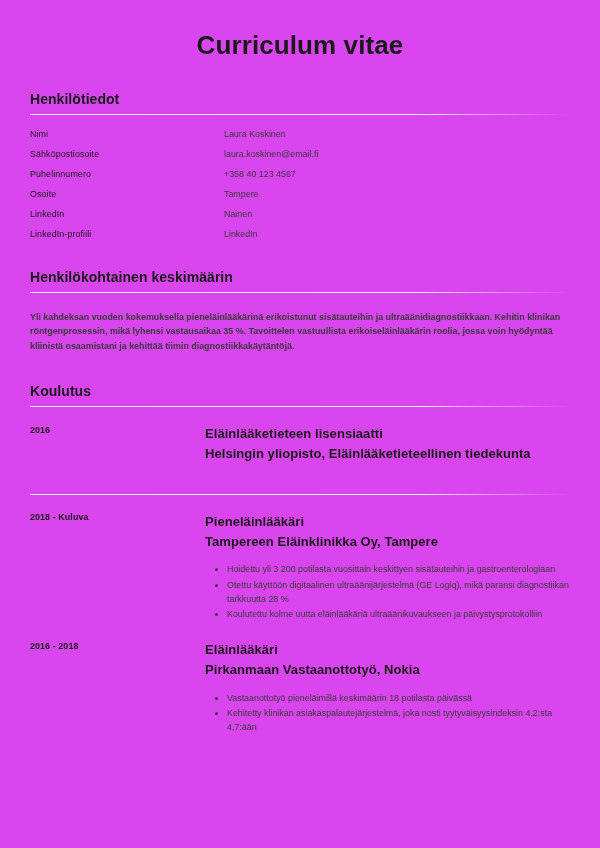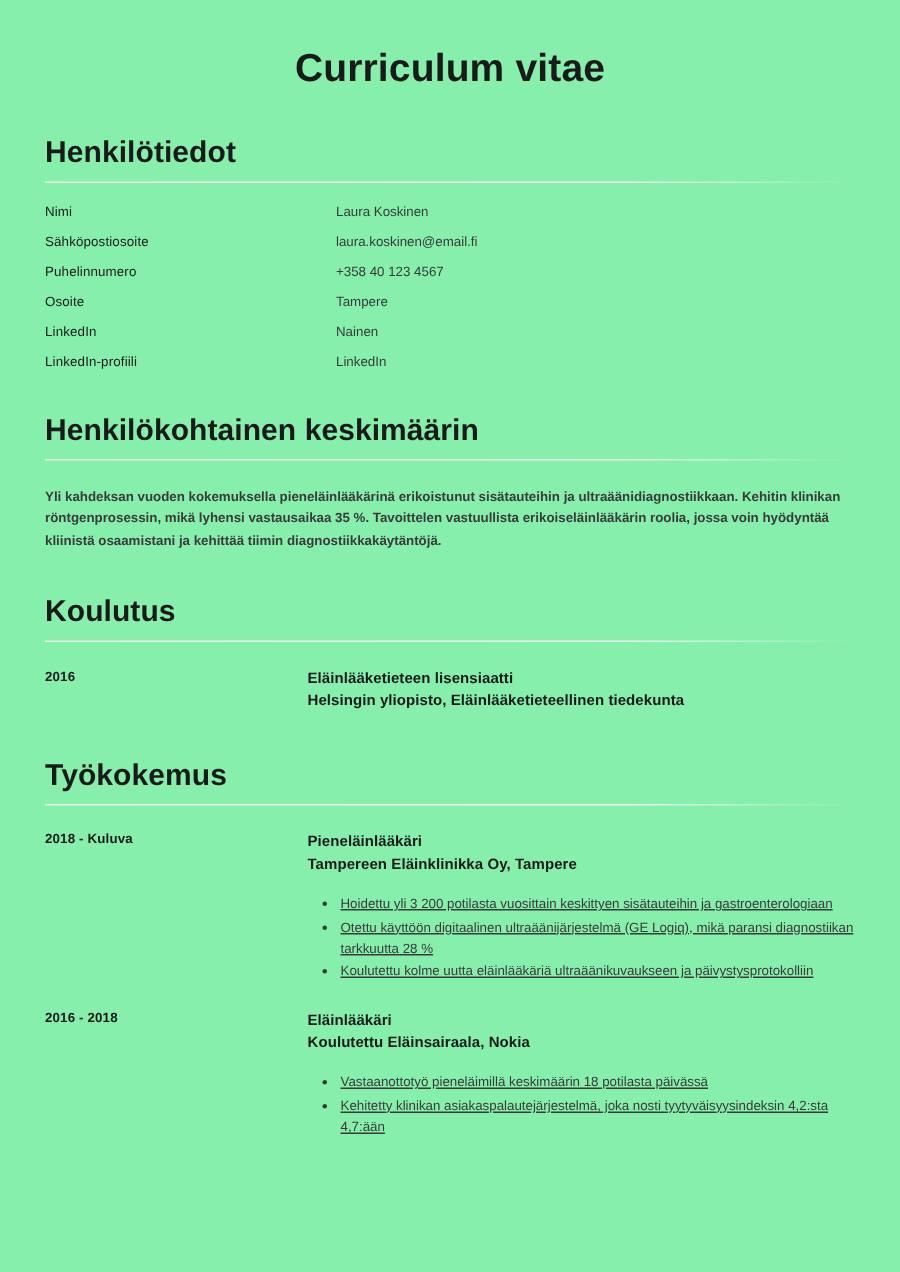--- a/index.html
+++ b/index.html
@@ -13,42 +13,42 @@
     height: 848px;
     font-family: "Liberation Sans", sans-serif;
     color: #333333;
     -webkit-font-smoothing: antialiased;
   }
   .page {
     box-sizing: border-box;
     width: 600px;
     height: 848px;
     padding: 0 30px;
-    background: #86efac;
+    background: #d946ef;
     overflow: hidden;
   }
 
   
   .doc-title {
     margin: 0;
     padding-top: 30px;
     text-align: center;
     font-size: 26px;
     font-weight: bold;
     letter-spacing: 0.1px;
     color: #1a1a1a;
   }
 
   
   .section {
     margin-top: 30px;
   }
   .section-title {
     margin: 0 0 7px 0;
-    font-size: 20px;
+    font-size: 14px;
     font-weight: bold;
     color: #1a1a1a;
     letter-spacing: 0.05px;
   }
   .section-rule {
     height: 1px;
     border: 0;
     margin: 0;
     background: linear-gradient(to right, #ebecee 0%, #eff0f2 72%, rgba(255,255,255,0) 100%);
   }
@@ -98,37 +98,36 @@
     font-weight: bold;
     color: #1a1a1a;
     padding-top: 0.5px;
     letter-spacing: 0.1px;
   }
   .entry-body {
     flex: 1 1 auto;
     min-width: 0;
   }
   .entry-heading {
-    font-size: 10px;
+    font-size: 13px;
     font-weight: bold;
     color: #1a1a1a;
     line-height: 1.52;
     letter-spacing: 0.05px;
   }
   .entry-bullets {
     list-style: disc;
     margin: 11px 0 0 0;
     padding-left: 22px;
   }
   .entry-bullets li {
     font-size: 8.9px;
     line-height: 1.58;
     color: #3a3a3a;
     margin-bottom: 1.5px;
-    text-decoration: underline;
   }
   .entry-bullets li::marker {
     font-size: 8.9px;
   }
 </style>
 </head>
 <body>
 
 <div class="page">
 
@@ -177,41 +176,40 @@
     <div class="entry">
       <div class="entry-period">2016</div>
       <div class="entry-body">
         <div class="entry-heading">Eläinlääketieteen lisensiaatti</div>
         <div class="entry-heading">Helsingin yliopisto, Eläinlääketieteellinen tiedekunta</div>
       </div>
     </div>
   </section>
 
   <section class="section">
-    <h2 class="section-title">Työkokemus</h2>
     <hr class="section-rule">
 
     <div class="entry">
       <div class="entry-period">2018 - Kuluva</div>
       <div class="entry-body">
         <div class="entry-heading">Pieneläinlääkäri</div>
         <div class="entry-heading">Tampereen Eläinklinikka Oy, Tampere</div>
         <ul class="entry-bullets">
           <li>Hoidettu yli 3 200 potilasta vuosittain keskittyen sisätauteihin ja gastroenterologiaan</li>
           <li>Otettu käyttöön digitaalinen ultraäänijärjestelmä (GE Logiq), mikä paransi diagnostiikan tarkkuutta 28 %</li>
           <li>Koulutettu kolme uutta eläinlääkäriä ultraäänikuvaukseen ja päivystysprotokolliin</li>
         </ul>
       </div>
     </div>
 
     <div class="entry">
       <div class="entry-period">2016 - 2018</div>
       <div class="entry-body">
         <div class="entry-heading">Eläinlääkäri</div>
-        <div class="entry-heading">Koulutettu Eläinsairaala, Nokia</div>
+        <div class="entry-heading">Pirkanmaan Vastaanottotyö, Nokia</div>
         <ul class="entry-bullets">
           <li>Vastaanottotyö pieneläimillä keskimäärin 18 potilasta päivässä</li>
           <li>Kehitetty klinikan asiakaspalautejärjestelmä, joka nosti tyytyväisyysindeksin 4,2:sta 4,7:ään</li>
         </ul>
       </div>
     </div>
 
   </section>
 
 </div>

